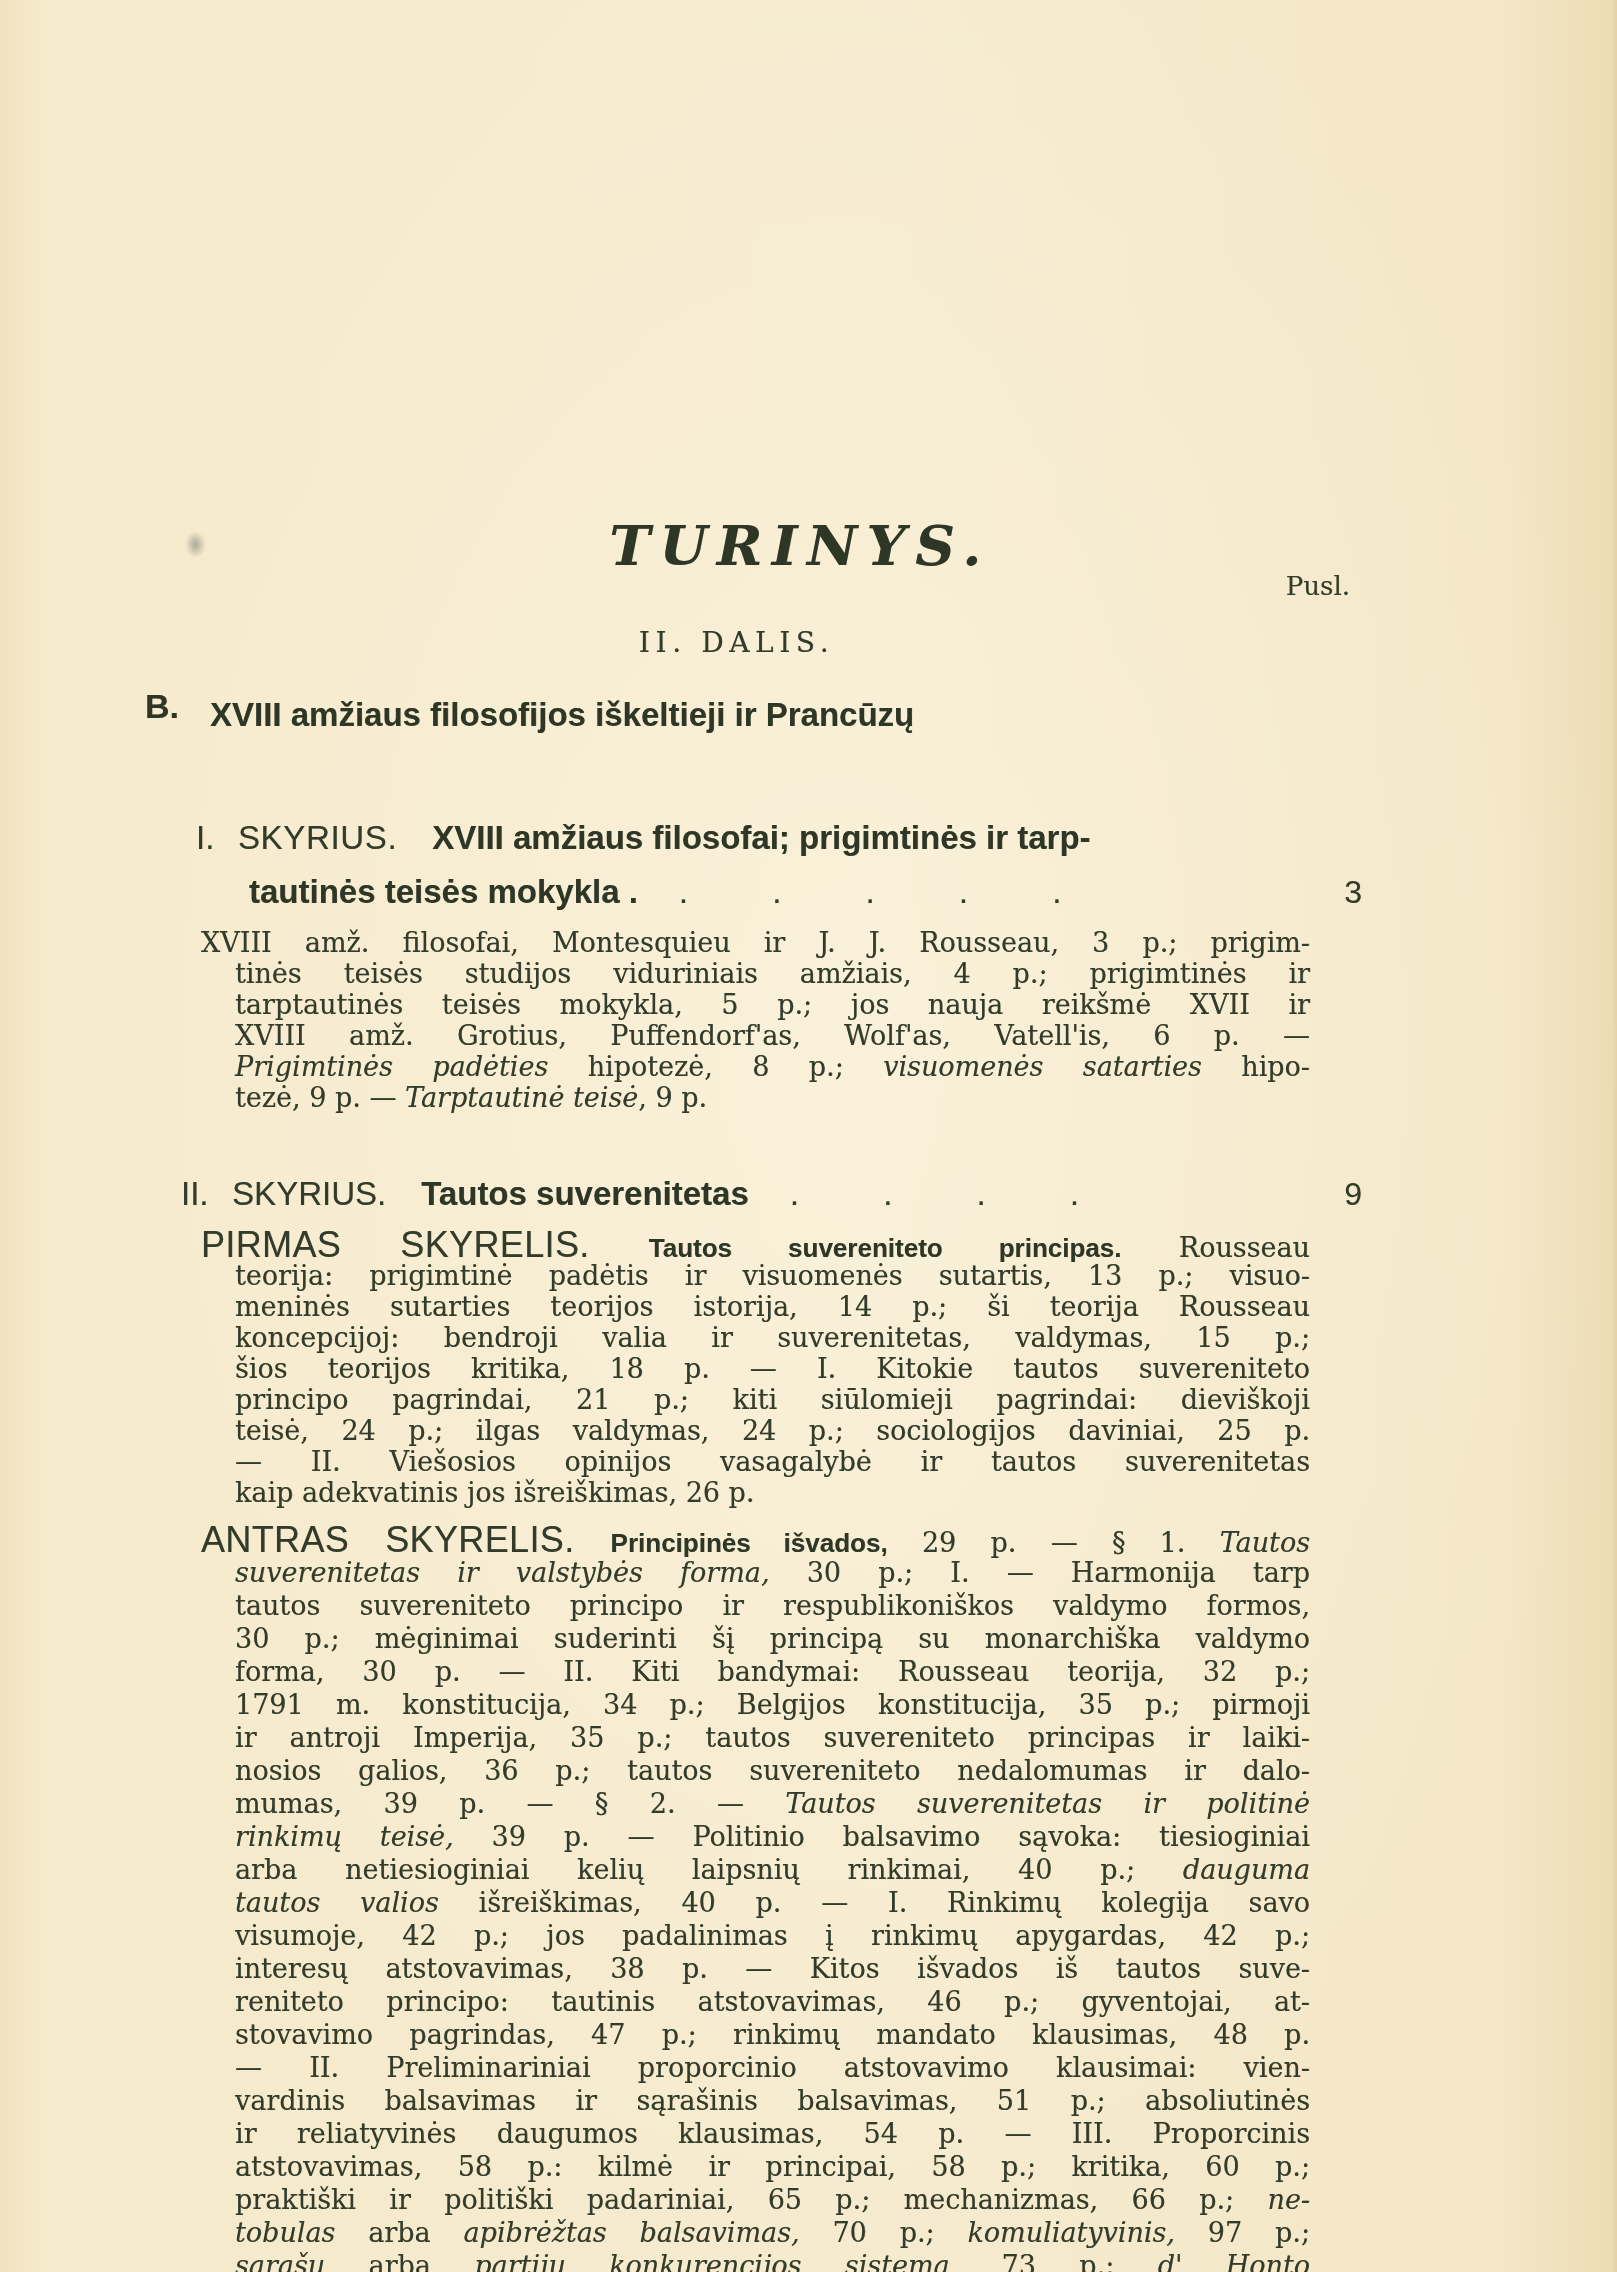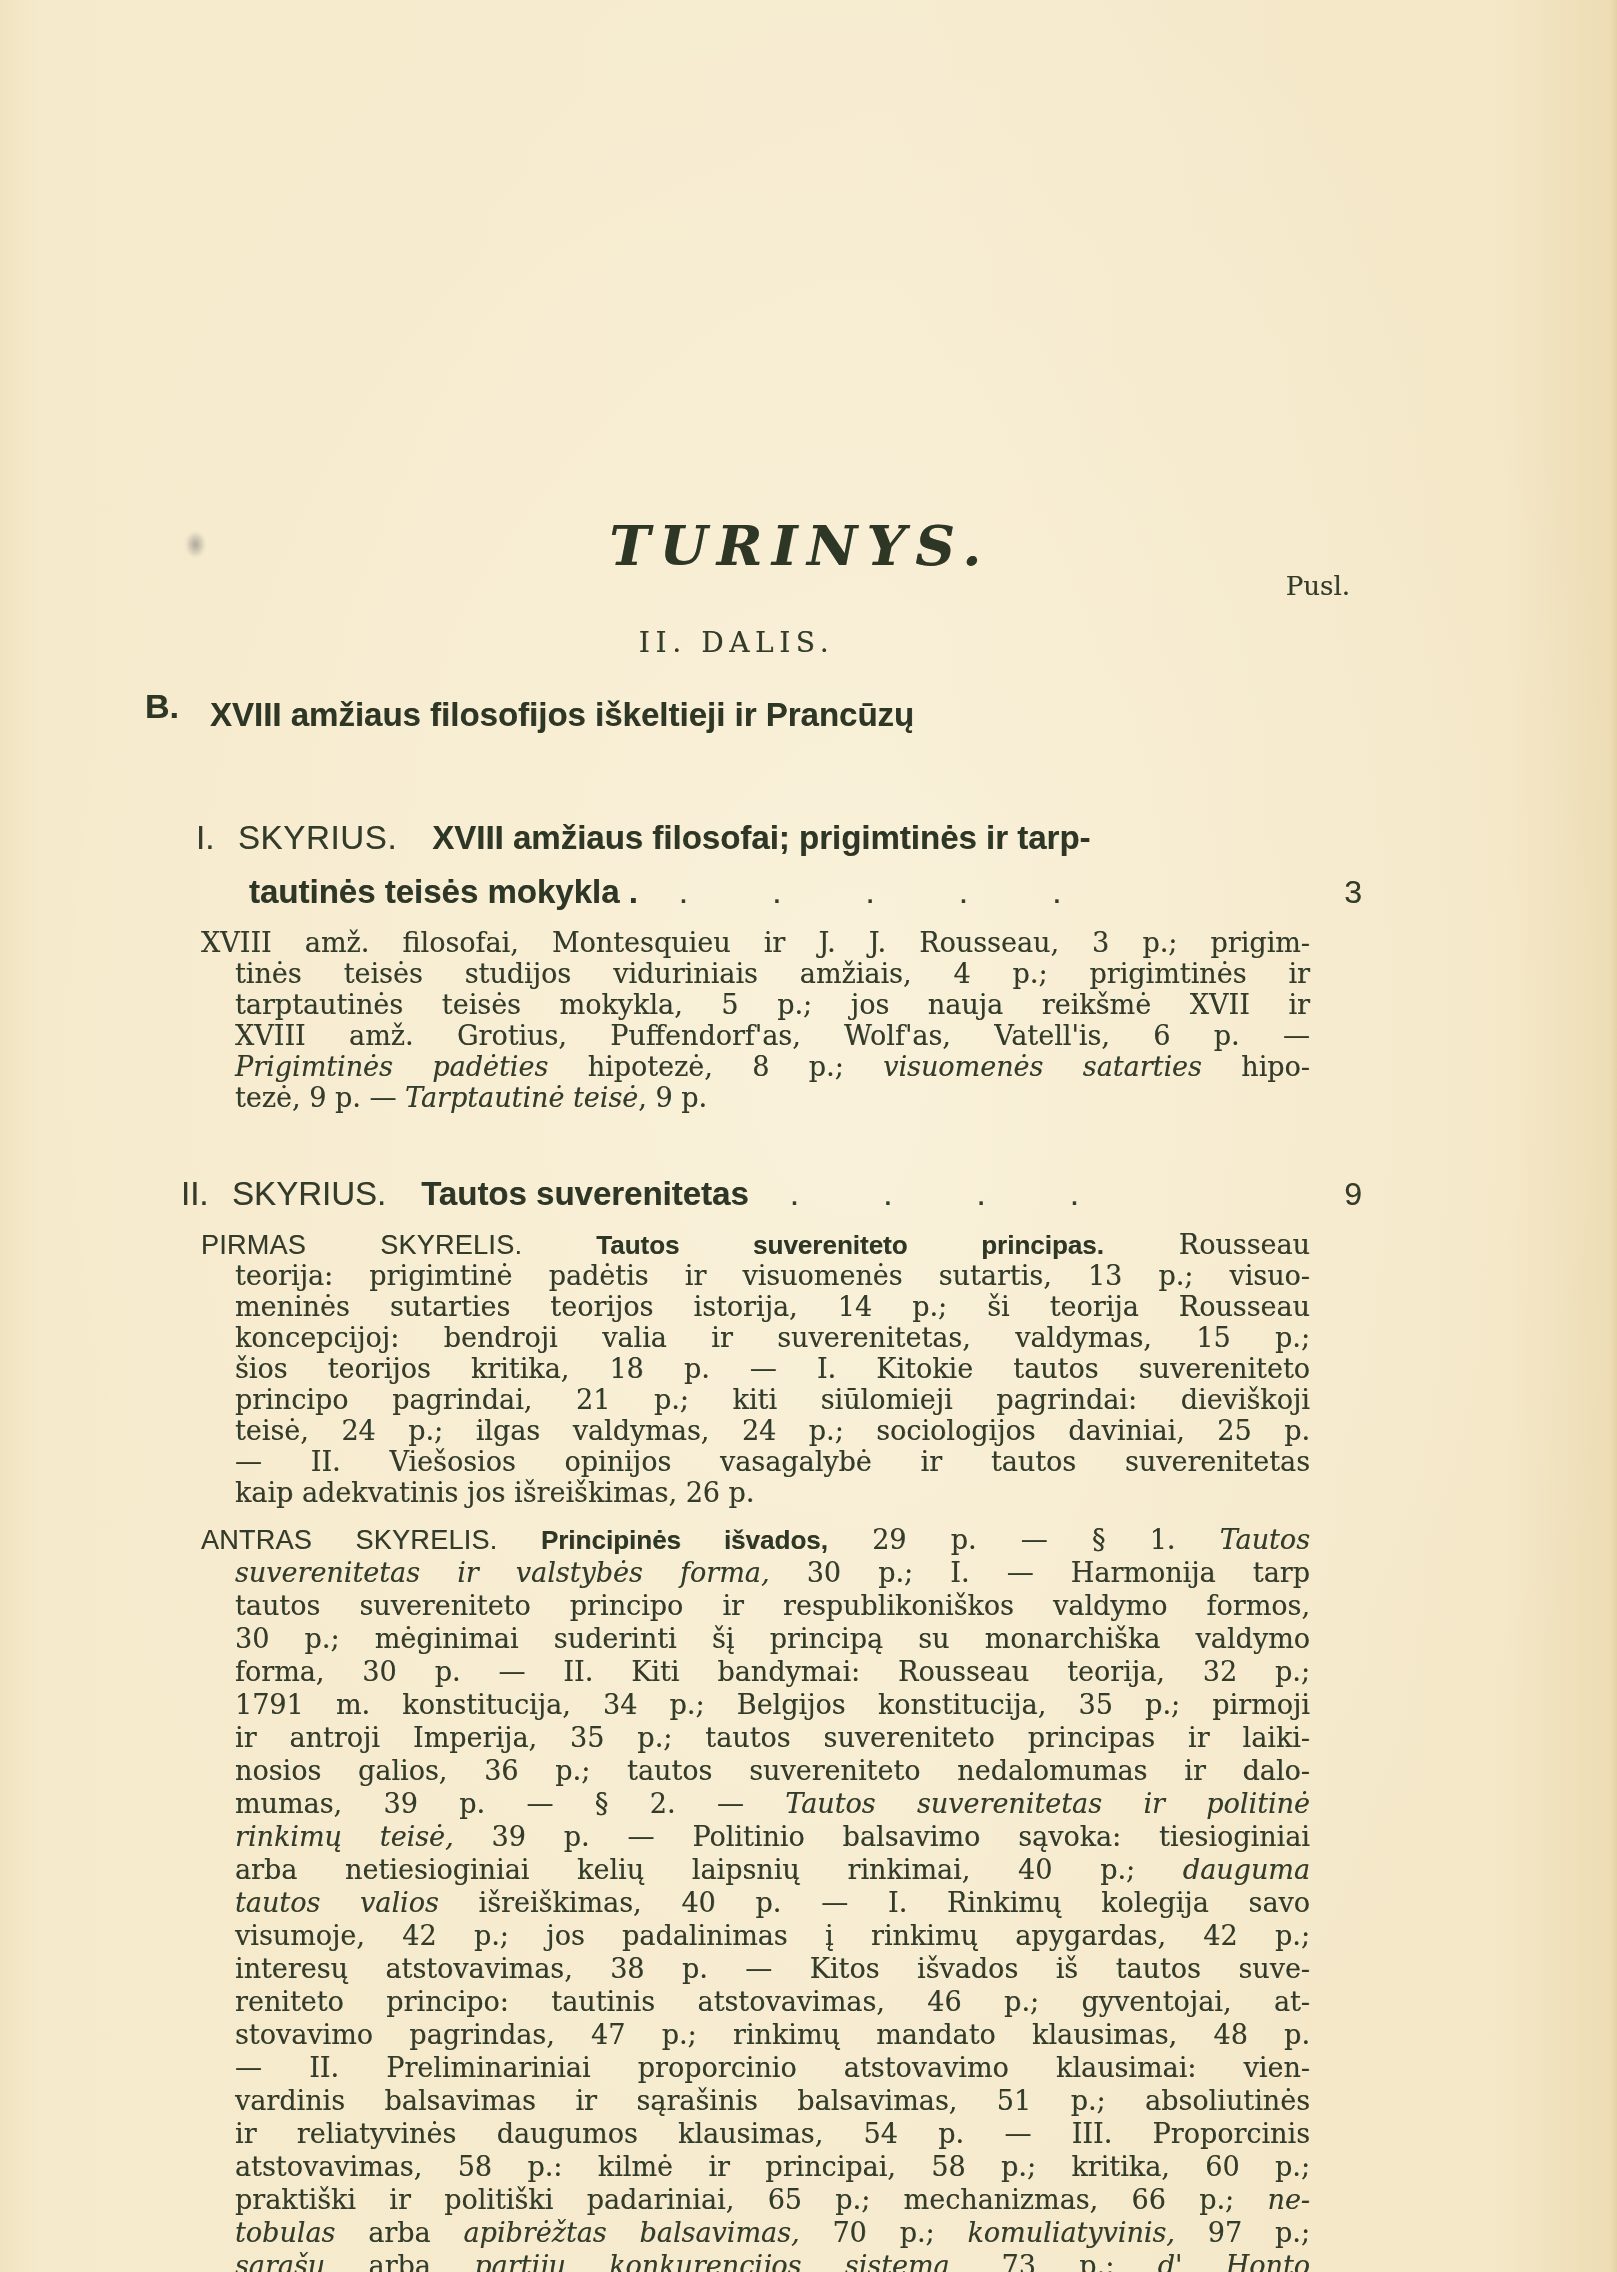--- a/index.html
+++ b/index.html
@@ -90,21 +90,21 @@
   .detail.wide .tl{height:33px; line-height:32px;}
   .detail .tl.first{margin-left:-34px;}
   .detail .tl.last{text-align-last:left;}
   .detail .r-i{font-style:italic;}
   .detail .r-b{
     font-family:"Liberation Sans", sans-serif;
     font-weight:bold; font-size:26px; color:#2e3626;
   }
   .detail .r-c{
     font-family:"Liberation Sans", sans-serif;
-    font-size:27px; letter-spacing:0.01em;
+    font-size:36px; letter-spacing:0.01em;
   }
 
   .smudge{
     position:absolute; top:531px; left:185px; width:21px; height:27px;
     background:radial-gradient(ellipse at center, rgba(110,110,112,.55), rgba(110,110,112,0) 70%);
     filter:blur(0.9px);
   }
 </style>
 </head>
 <body>

